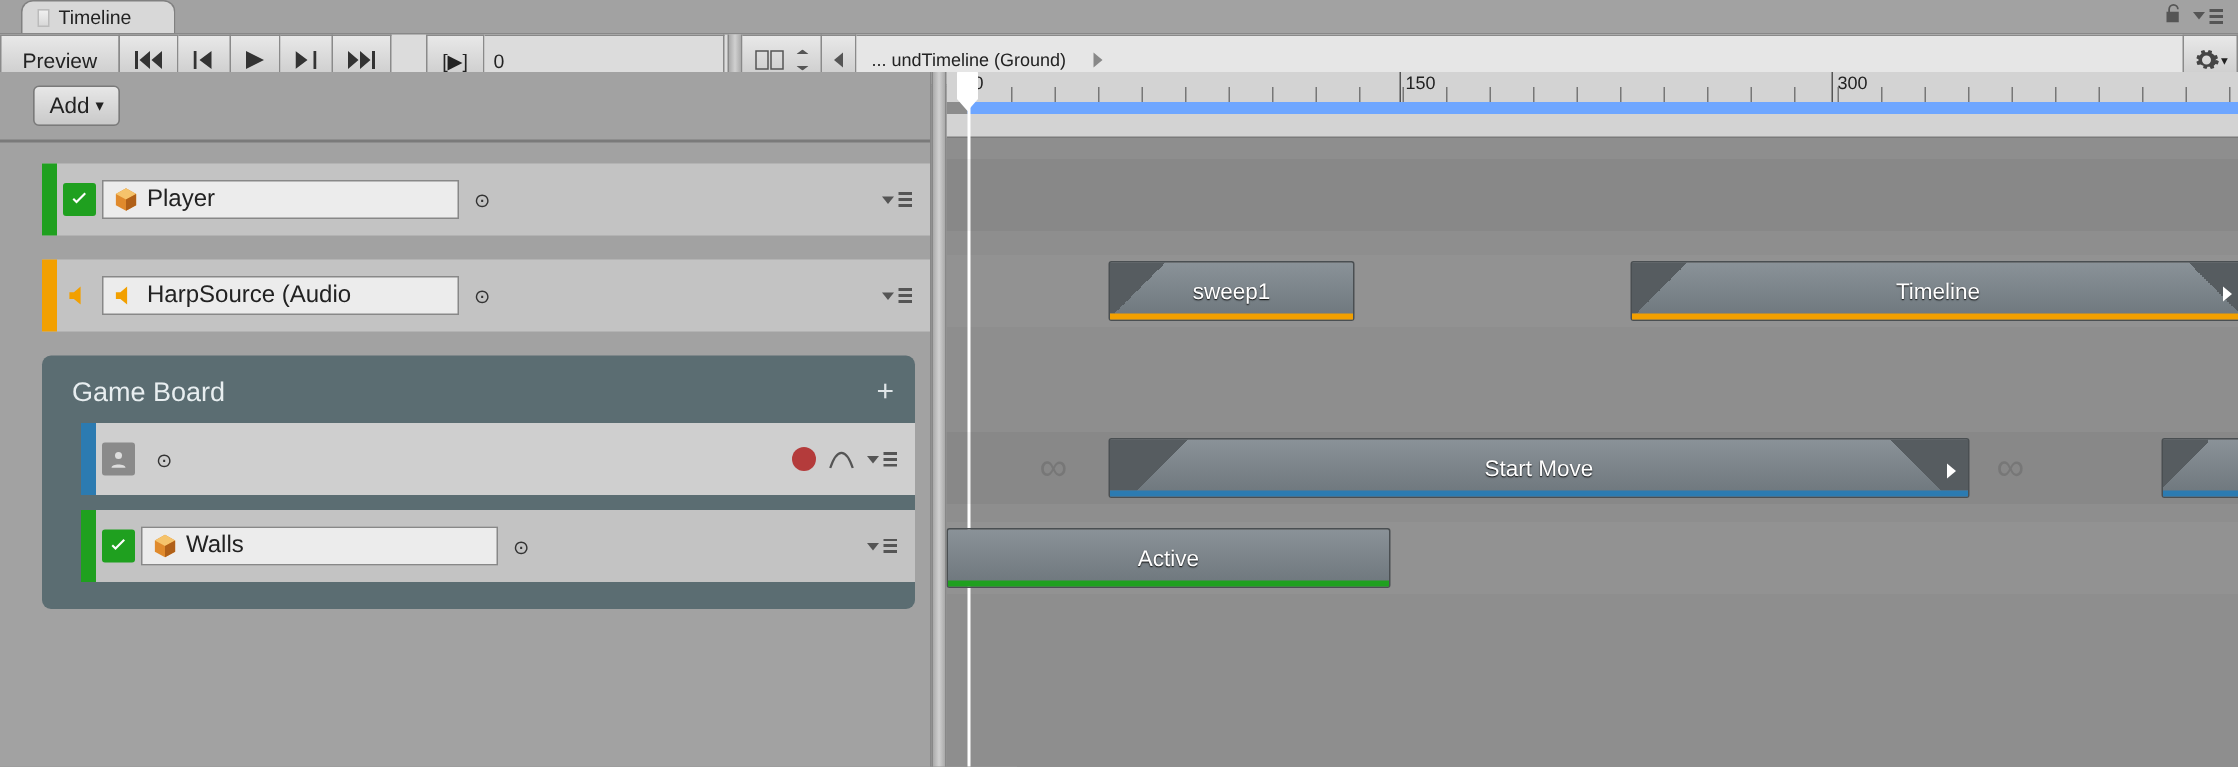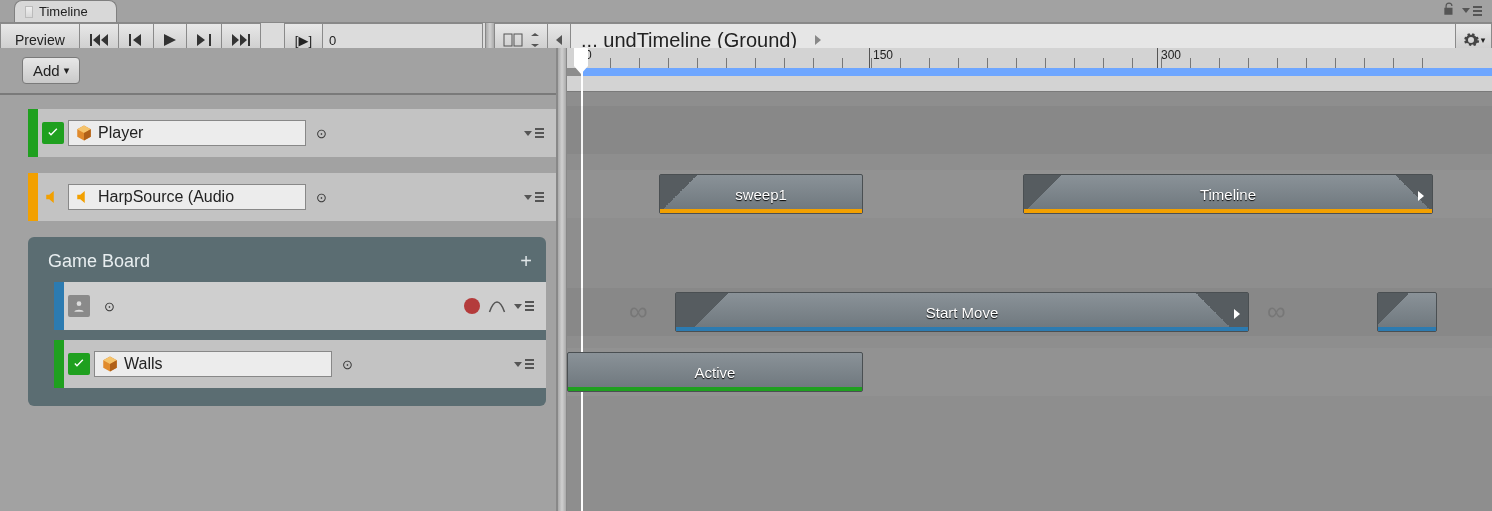--- a/index.html
+++ b/index.html
@@ -18,39 +18,39 @@
   .tool-btn + .tool-btn { border-left: none; }
   .preview-btn { padding: 0 14px; font-size: 14px; }
   .transport { display: flex; margin-left: -1px; }
   .spacer { width: 24px; }
   .playrange { display: flex; margin-left: -1px; }
   .frame-field { border: 1px solid #888; border-left: none; background: #dcdcdc; width: 160px; padding: 0 6px; display: flex; align-items: center; }
   .splitter { width: 10px; background: linear-gradient(to right,#aaa,#d0d0d0,#aaa); border-left: 1px solid #888; border-right: 1px solid #888; }
   .ref-btn { border: 1px solid #8a8a8a; border-left: none; background: linear-gradient(#e8e8e8,#c8c8c8); display: flex; align-items: center; gap: 6px; padding: 0 8px; }
   .chev-l { width: 0; height: 0; border-top: 5px solid transparent; border-bottom: 5px solid transparent; border-right: 6px solid #555; }
   .chev-r { width: 0; height: 0; border-top: 5px solid transparent; border-bottom: 5px solid transparent; border-left: 6px solid #888; }
-  .breadcrumb { flex: 1; background: #e6e6e6; border: 1px solid #8a8a8a; border-left: none; display: flex; align-items: center; padding: 0 10px; font-size: 20px; }
+  .breadcrumb { flex: 1; background: #e6e6e6; border: 1px solid #8a8a8a; border-left: none; display: flex; align-items: center; padding: 0 10px; font-size: 12px; }
   .gear-btn { border: 1px solid #8a8a8a; border-left: none; background: linear-gradient(#e8e8e8,#c8c8c8); width: 36px; display: flex; align-items: center; justify-content: center; }
 
   .add-row { height: 46px; background: #a2a2a2; border-bottom: 1px solid #7a7a7a; display: flex; align-items: center; padding-left: 22px; }
   .add-btn { background: linear-gradient(#e7e7e7,#c9c9c9); border: 1px solid #7a7a7a; border-radius: 4px; padding: 4px 10px; font-size: 15px; display: flex; gap: 4px; align-items: center; }
 
   
   .right-col .ruler { height: 44px; position: relative; background: #d3d3d3; border-bottom: 1px solid #7a7a7a; }
   .ruler-band { position: absolute; left: 0; right: 0; top: 20px; height: 8px; background: #8c8c8c; }
   .ruler-sel { position: absolute; left: 14px; right: 0; top: 20px; height: 8px; background: #6ea6ff; }
   .tick-major { position: absolute; top: 0; width: 1px; height: 20px; background: #555; }
   .tick-minor { position: absolute; top: 10px; width: 1px; height: 10px; background: #777; }
   .tick-label { position: absolute; top: 0; font-size: 12px; color: #222; transform: translateX(4px); }
   .playhead { position: absolute; top: -2px; bottom: -500px; width: 2px; background: #fff; left: 14px; }
   .playhead-knob { position: absolute; top: -2px; left: 7px; width: 14px; height: 20px; background: #fff; border-radius: 3px 3px 0 0; }
   .playhead-knob:after { content:""; position:absolute; left: 0; top:100%; border-left:7px solid transparent; border-right:7px solid transparent; border-top:8px solid #fff; }
 
   .split-view { display: flex; position: absolute; left: 0; right: 0; top: 48px; bottom: 0; }
-  .left-col { width: 557px; background: #a2a2a2; border-right: 1px solid #888; position: relative; }
+  .left-col { width: 621px; background: #a2a2a2; border-right: 1px solid #888; position: relative; }
   .vsplitter { width: 10px; background: linear-gradient(to right,#aaa,#d0d0d0,#aaa); border-left: 1px solid #888; border-right: 1px solid #888; cursor: col-resize; }
   .right-col { flex: 1; background: #8e8e8e; position: relative; overflow: hidden; }
 
   .track-list { position: absolute; top: 46px; left: 0; right: 0; bottom: 0; overflow: hidden; padding: 14px 0 0 0; border-top: 1px solid #7a7a7a; }
 
   .track { background: #c3c3c3; height: 48px; display: flex; align-items: center; position: relative; margin: 0 0 16px 28px; }
   .track .color { width: 10px; height: 100%; }
   .track .type-icon { width: 22px; height: 22px; margin: 0 4px; display: flex; align-items: center; justify-content: center; }
   .track .name-field { flex: 0 0 238px; background: #ececec; border: 1px solid #888; height: 26px; display: flex; align-items: center; padding: 0 6px; gap: 5px; font-size: 16px; }
   .track .record-target { margin-left: 10px; color: #333; }
@@ -328,21 +328,21 @@
         </div>
       <div class="playhead"></div>
       <div class="playhead-knob"></div>
     </div>
 
     <div class="clips-area">
 
       <div class="clip-row row-bg-even" style="top:14px"></div>
 
       <div class="clip-row row-bg-odd" style="top:78px">
-        <div class="clip" style="left:92px;width:204px">
+        <div class="clip" style="left:108px;width:164px">
           <div class="fade-l"></div>
           <span>sweep1</span>
           <div class="underline" style="background:#f2a000"></div>
         </div>
         <div class="clip" style="left:456px;width:410px">
           <div class="fade-l"></div>
           <span>Timeline</span>
           <div class="fade-r"></div>
           <div class="loop-arrow"></div>
           <div class="underline" style="background:#f2a000"></div>

